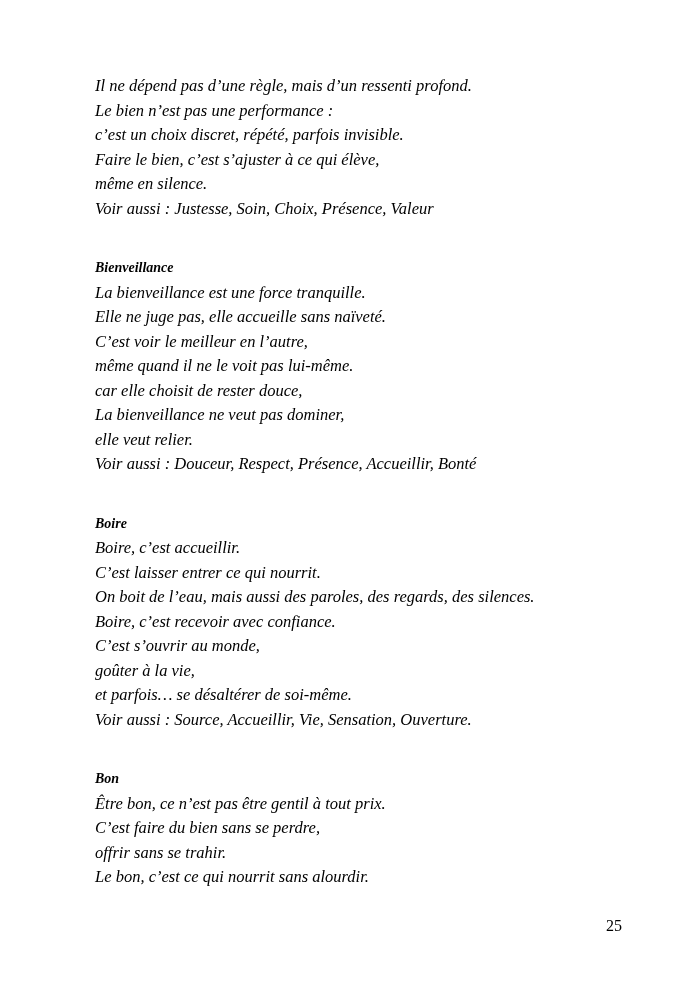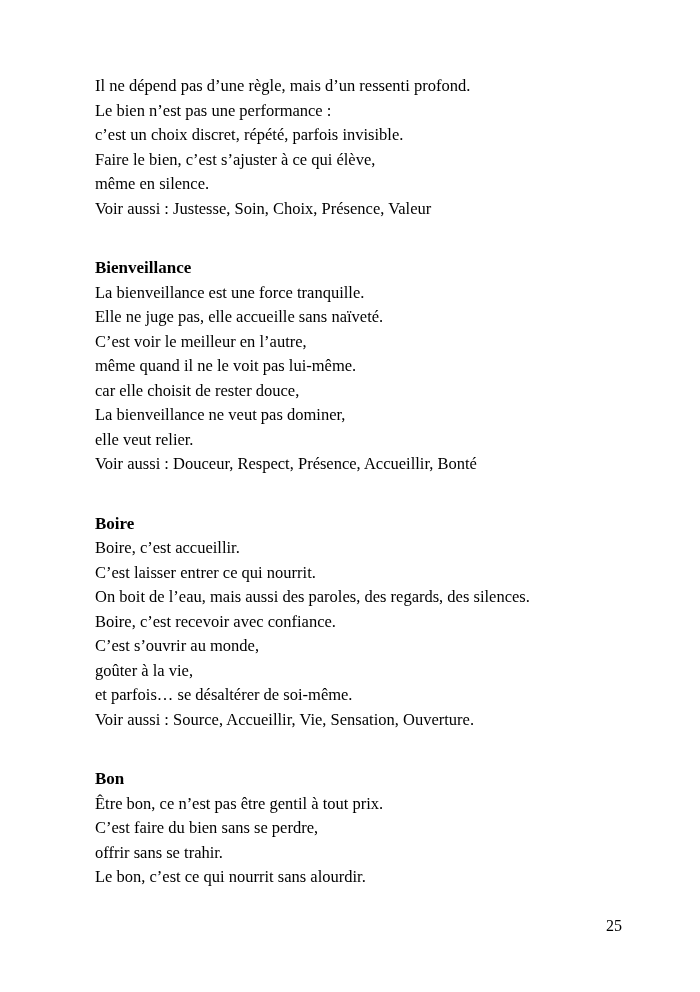--- a/index.html
+++ b/index.html
@@ -13,32 +13,33 @@
     color: #000000;
     font-family: "Liberation Serif", serif;
     position: relative;
     overflow: hidden;
   }
   .page-content {
     position: absolute;
     left: 95px;
     top: 74px;
     width: 515px;
+    font-style: italic;
   }
   .line {
     font-size: 16.5px;
     line-height: 24.5px;
     white-space: nowrap;
   }
   .entry {
     margin-top: 35px;
   }
   .entry-title {
     font-weight: bold;
-    font-size: 17px;
+    font-size: 14px;
     line-height: 24.5px;
   }
   .page-number {
     position: absolute;
     right: 78px;
     bottom: 56px;
     font-size: 16px;
     line-height: 20px;
   }
 </style>

